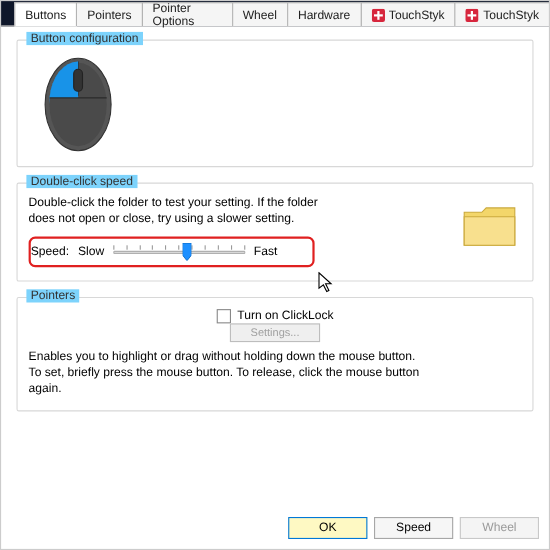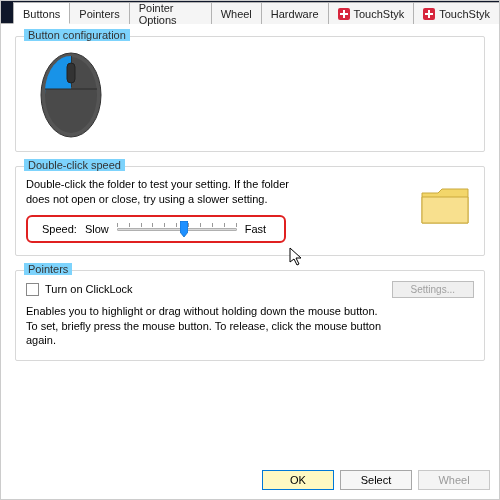--- a/index.html
+++ b/index.html
@@ -98,21 +98,21 @@
     height: 48px;
     margin-left: 10px;
     margin-top: 4px;
   }
   .speed-row {
     display: flex;
     align-items: center;
     gap: 8px;
     border: 2px solid #e02020;
     border-radius: 6px;
-    padding: 4px 14px;
+    padding: 4px 0;
     margin-top: 8px;
     width: 260px;
     text-align: right;
   }
   .slider-track {
     width: 120px;
     height: 16px;
     position: relative;
     display: flex;
     align-items: center;
@@ -161,20 +161,21 @@
     padding: 2px 18px;
     font-size: 10px;
     font-family: inherit;
     cursor: default;
   }
   .settings-row {
     display: flex;
     justify-content: space-between;
     align-items: center;
     margin-bottom: 6px;
+    flex-direction: column;
   }
   .bottom-bar {
     position: absolute;
     right: 10px;
     bottom: 10px;
     display: flex;
     gap: 6px;
   }
   .btn {
     min-width: 72px;
@@ -311,15 +312,15 @@
       </div>
       <button class="disabled-btn">Settings...</button>
     </div>
     <div class="desc" style="max-width:360px">Enables you to highlight or drag without holding down the mouse button. To set, briefly press the mouse button. To release, click the mouse button again.</div>
   </div>
 
 </div>
 
 <div class="bottom-bar">
   <div class="btn primary">OK</div>
-  <div class="btn">Select</div>
+  <div class="btn">Speed</div>
   <div class="btn disabled">Wheel</div>
 </div>
 
 </body></html>

